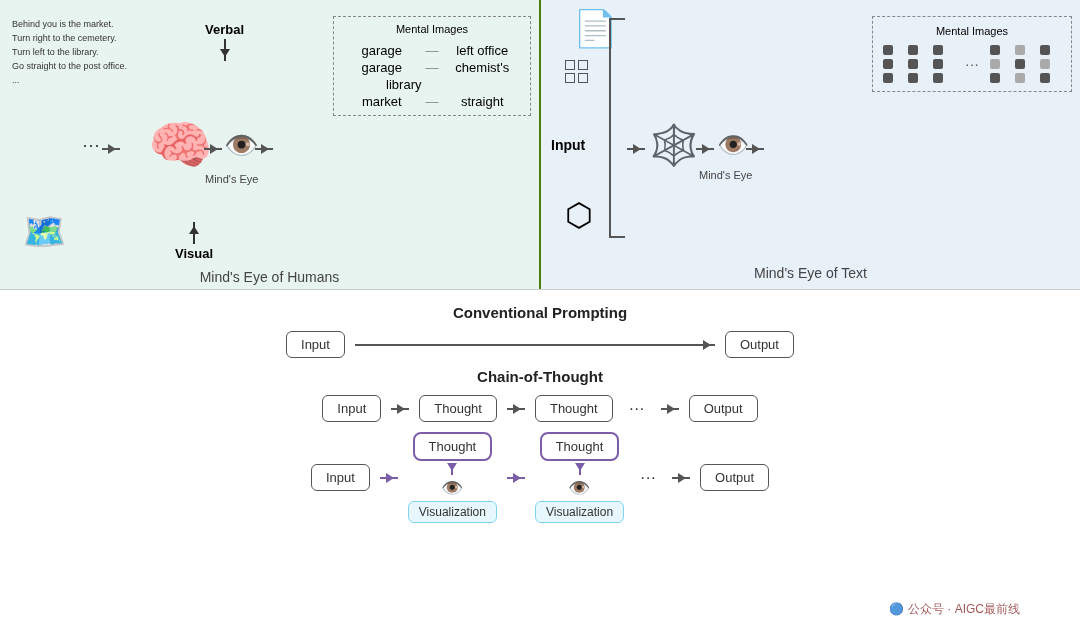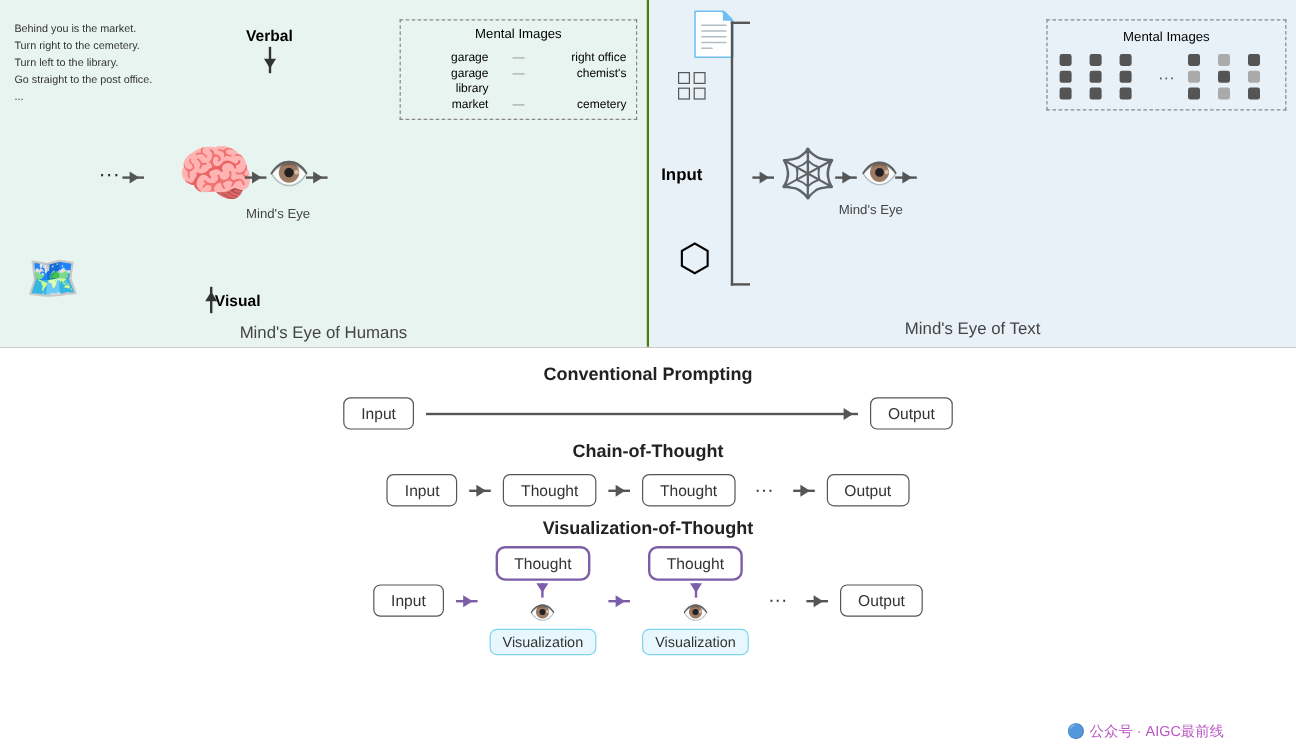--- a/index.html
+++ b/index.html
@@ -240,47 +240,47 @@
     <div style="position:absolute; top:50%; left:148px; transform:translateY(-50%); font-size:52px;">🧠</div>
 
     <div style="position:absolute; top:50%; left:204px; transform:translateY(-50%);">
       <div class="short-arrow"></div>
     </div>
 
     <div style="position:absolute; top:50%; left:224px; transform:translateY(-50%); font-size:28px;">👁️</div>
 
     <div style="position:absolute; top:calc(50% + 28px); left:205px; font-size:11px; color:#444;">Mind's Eye</div>
 
-    <div style="position:absolute; bottom:28px; left:175px; display:flex; align-items:center; gap:2px;">
+    <div style="position:absolute; bottom:28px; left:175px; display:flex; flex-direction:column; align-items:center; gap:2px;">
       <div style="width:2px; height:22px; background:#333; position:relative;">
         <div style="position:absolute; top:-1px; left:-4px; border:5px solid transparent; border-bottom:8px solid #333;"></div>
       </div>
       <span style="font-weight:bold; font-size:13px;">Visual</span>
     </div>
 
     <div style="position:absolute; top:50%; left:255px; transform:translateY(-50%);">
       <div class="short-arrow"></div>
     </div>
 
     <div style="position:absolute; top:16px; right:8px; border:1.5px dashed #888; padding:6px 8px; width:198px;">
       <div style="text-align:center; font-size:11px; margin-bottom:8px;">Mental Images</div>
 
-      <div style="display:grid; grid-template-columns:1fr auto 1fr; font-size:10px; gap:2px 20px; align-items:center; text-align:right;">
+      <div style="display:grid; grid-template-columns:1fr auto 1fr; font-size:13px; gap:2px 4px; align-items:center; text-align:center;">
         <span>garage</span>
         <span style="color:#888;">—</span>
-        <span>right office</span>
+        <span>left office</span>
         <span>garage</span>
         <span style="color:#888;">—</span>
         <span>chemist's</span>
         <span style="justify-self:end;padding-left:32px;">library</span>
         <span></span>
         <span></span>
         <span>market</span>
         <span style="color:#888;">—</span>
-        <span>cemetery</span>
+        <span>straight</span>
       </div>
     </div>
 
     <div class="panel-title" style="position:absolute; bottom:4px; left:50%; transform:translateX(-50%); white-space:nowrap;">Mind's Eye of Humans</div>
   </div>
 
   <div class="llms-panel">
 
     <div style="position:absolute; top:8px; left:32px; font-size:36px;">📄</div>
 
@@ -370,21 +370,20 @@
       <div class="box">Thought</div>
       <div class="short-arrow"></div>
       <div class="box">Thought</div>
       <span style="font-size:16px; color:#333; margin:0 6px;">···</span>
       <div class="short-arrow"></div>
       <div class="box">Output</div>
     </div>
   </div>
 
   <div class="viz-section">
-    <div class="section-title">Visualization-of-Thought</div>
     <div class="viz-flow-outer" style="align-items:center;">
 
       <div class="box">Input</div>
 
       <div class="purple-arrow"></div>
 
       <div class="viz-col">
         <div class="box-purple">Thought</div>
         <div class="down-arrow"></div>
         <span style="font-size:18px;">👁️</span>
@@ -401,13 +400,13 @@
       </div>
 
       <span style="font-size:16px; color:#333; margin:0 6px;">···</span>
       <div class="short-arrow"></div>
       <div class="box">Output</div>
     </div>
   </div>
 
 </div>
 
-<div class="wechat-watermark" style="position:fixed; bottom:12px; right:60px; font-size:12px; color:#a21caf; opacity:0.75;">🔵 公众号 · AIGC最前线</div>
+<div class="wechat-watermark" style="position:fixed; bottom:12px; right:60px; font-size:12px; color:#7f1d1d; opacity:0.75;">🔵 公众号 · AIGC最前线</div>
 
 </body></html>

